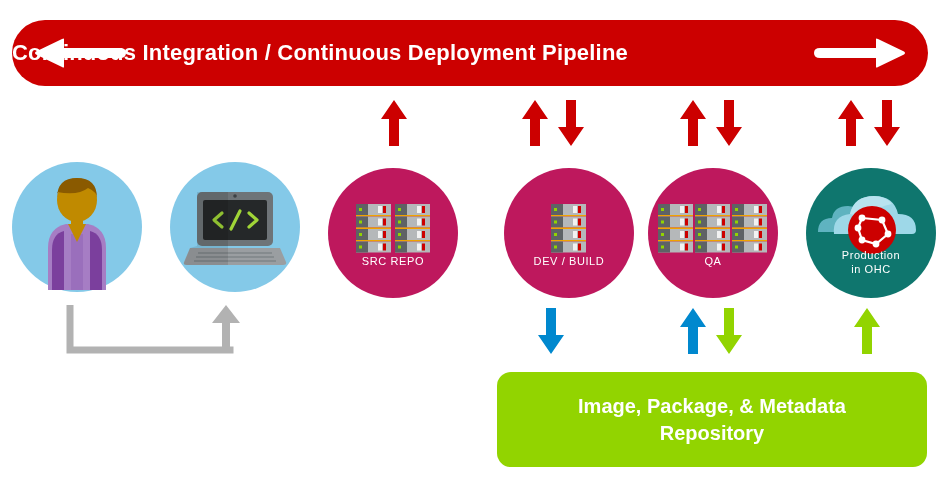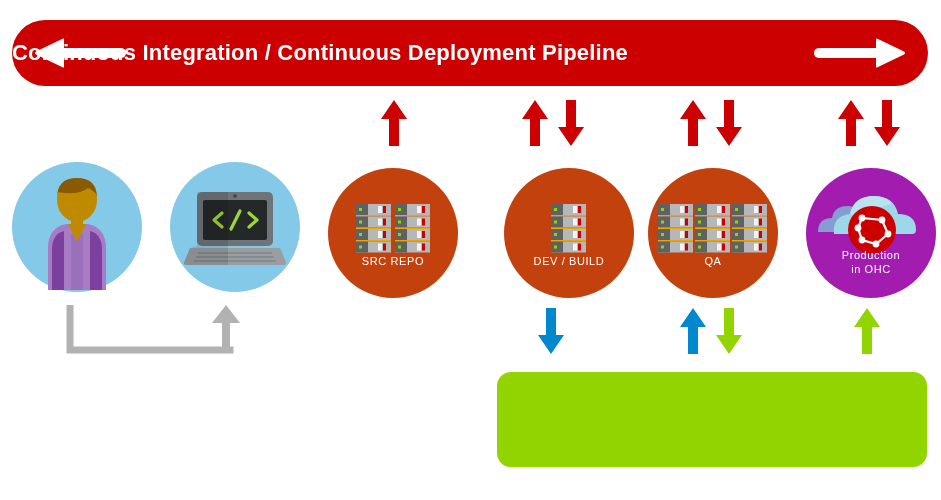--- a/index.html
+++ b/index.html
@@ -51,22 +51,22 @@
   .banner-arrow.right { right: 22px; }
 
   
   .node {
     position: absolute;
     width: 130px;
     height: 130px;
     border-radius: 50%;
   }
   .node.blue   { background: #84C9E8; }
-  .node.orange { background: #c2410c; }
-  .node.gray   { background: #a21caf; }
+  .node.orange { background: #be185d; }
+  .node.gray   { background: #0f766e; }
 
   .node-label {
     position: absolute;
     left: 0;
     width: 100%;
     text-align: center;
     color: #ffffff;
     font-size: 11px;
     letter-spacing: .6px;
     line-height: 14px;
@@ -421,16 +421,18 @@
   </svg>
   <svg class="arrow" style="left:715px; top:308px; width:28px; height:46px;" viewBox="0 0 28 46">
     <path d="M14 46 L1 27 L9 27 L9 0 L19 0 L19 27 L27 27 Z" fill="#92D400"></path>
   </svg>
   <svg class="arrow" style="left:853px; top:308px; width:28px; height:46px;" viewBox="0 0 28 46">
     <path d="M14 0 L27 19 L19 19 L19 46 L9 46 L9 19 L1 19 Z" fill="#92D400"></path>
   </svg>
 
   <div class="repo-box">
     <div class="repo-text">
+      <div>Image, Package, &amp; Metadata</div>
+      <div>Repository</div>
     </div>
   </div>
 
 </div>
 
 </body></html>

